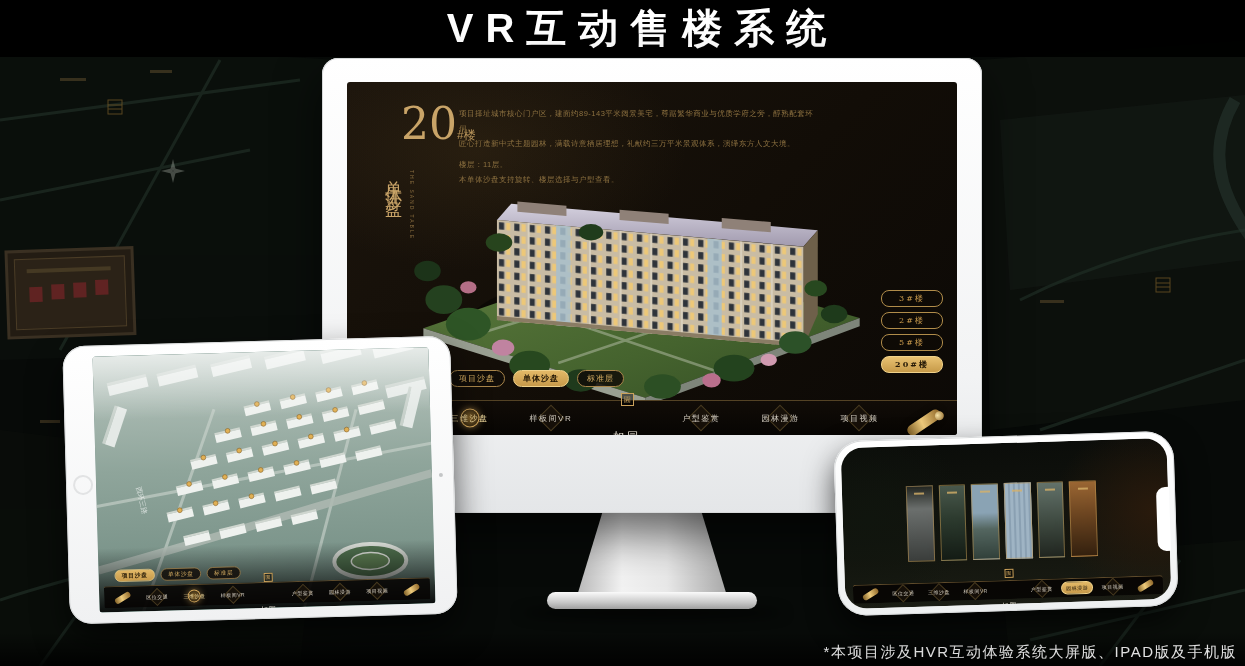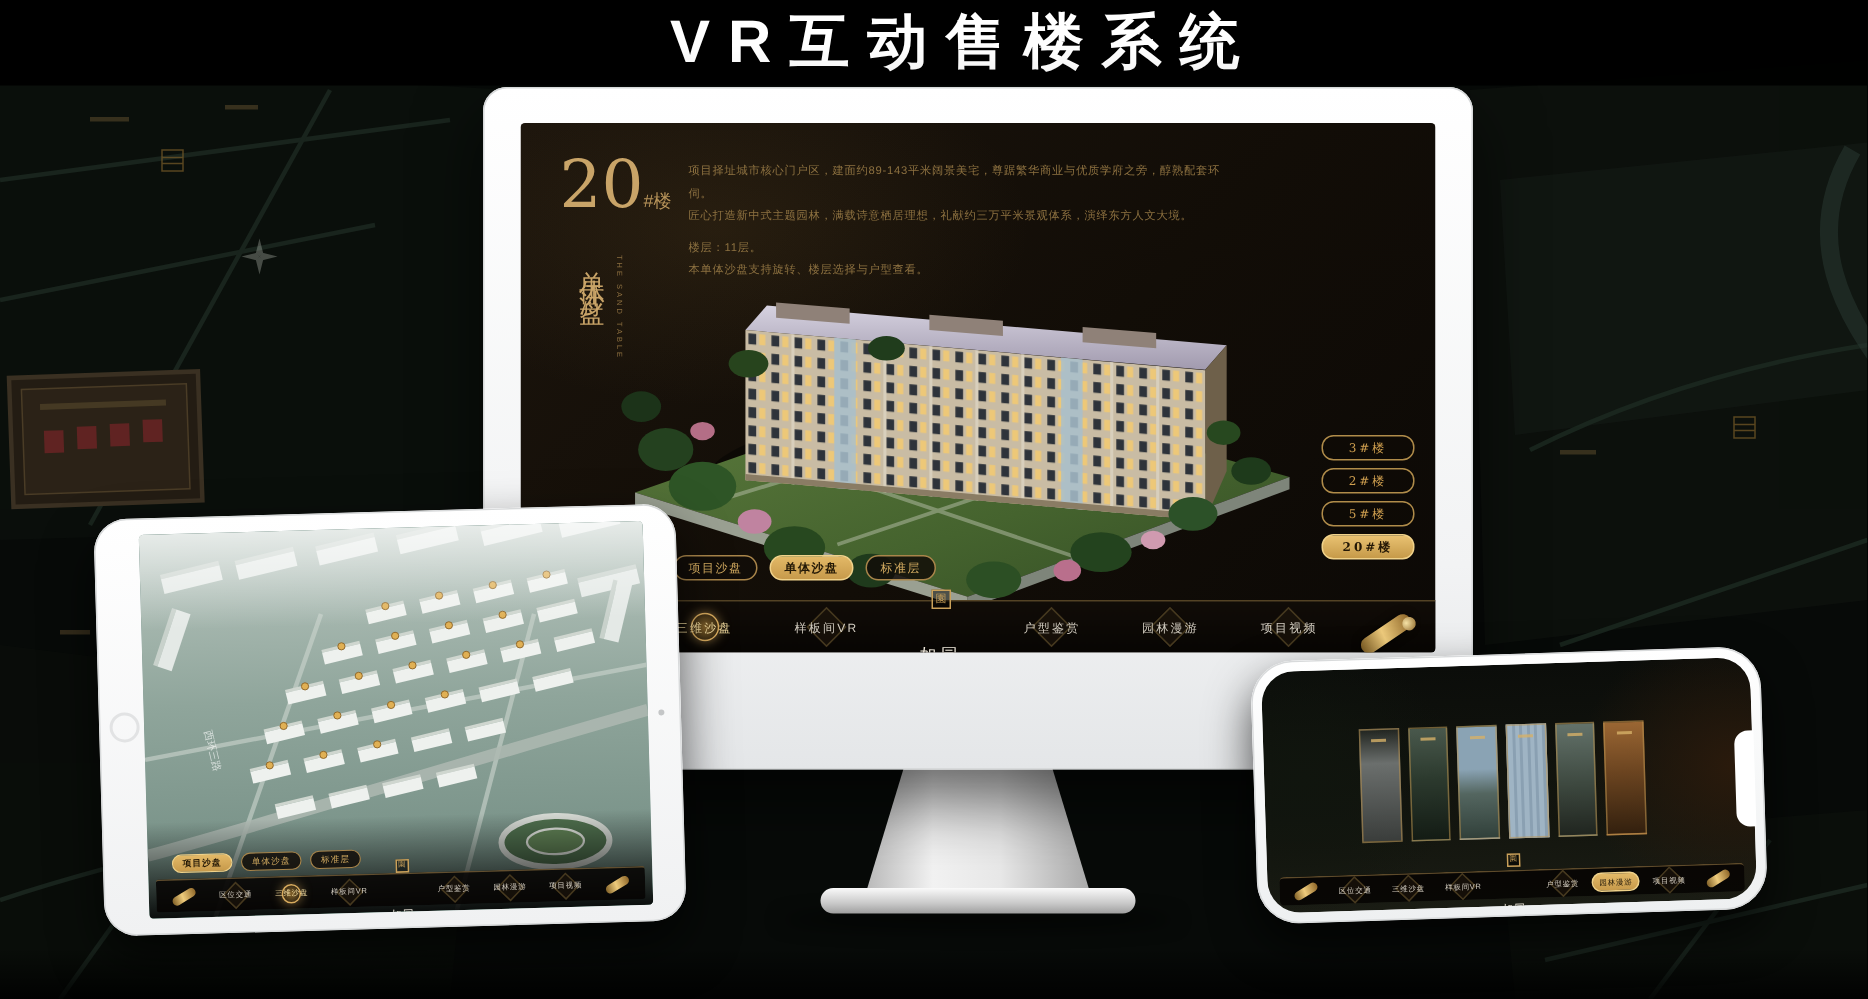--- a/index.html
+++ b/index.html
@@ -27,21 +27,21 @@
                 background:rgba(0,0,0,.55);filter:blur(6px);}
   .monitor-frame{position:absolute;left:322px;top:58px;width:660px;height:455px;border-radius:16px;
                  background:linear-gradient(#ffffff,#f2f3f4 70%,#e4e6e8);
                  box-shadow:0 20px 45px rgba(0,0,0,.6), inset 0 0 0 1px #d7d9da;}
   .monitor-screen{position:absolute;left:25px;top:24px;width:610px;height:353px;border-radius:3px;
                   overflow:hidden;background:
                   radial-gradient(300px 170px at 130px 70px,rgba(125,95,45,.16),transparent 70%),
                   linear-gradient(135deg,#1b140c,#120d07 55%,#0c0906);}
 
   .mon-heading{position:absolute;left:26px;top:20px;color:#c9a468;}
-  .mon-no{font-family:"DejaVu Serif",serif;font-size:44px;line-height:44px;}
+  .mon-no{font-family:"DejaVu Serif",serif;font-size:44px;line-height:44px;margin-left:28px;}
   .mon-no-suffix{font-size:12px;font-family:"Liberation Sans",sans-serif;color:#b8945a;}
   .mon-sub{position:absolute;left:36px;top:84px;writing-mode:vertical-rl;
            font-family:"DejaVu Serif",serif;font-size:17px;letter-spacing:7px;color:#c9a468;}
   .mon-sub-en{position:absolute;left:62px;top:88px;writing-mode:vertical-rl;font-size:5px;
               letter-spacing:2px;color:#8a6d3f;}
   .mon-desc{position:absolute;left:112px;top:24px;width:368px;color:#8d7140;font-size:7.5px;
             line-height:15px;letter-spacing:.5px;filter:blur(.2px);}
   .mon-desc .mt{margin-top:6px;}
 
   .bld-svg{position:absolute;left:58px;top:52px;width:470px;height:268px;}
@@ -465,13 +465,14 @@
         </span>
         <span class="nav-item">户型鉴赏</span>
         <span class="nav-item active">园林漫游</span>
         <span class="nav-item">项目视频</span>
         <span class="scroll mini-scroll"></span>
       </div>
     </div>
     <div class="notch"></div>
   </div>
 
+  <div class="footnote">*本项目涉及HVR互动体验系统大屏版、IPAD版及手机版</div>
 </div>
 
 </body></html>

